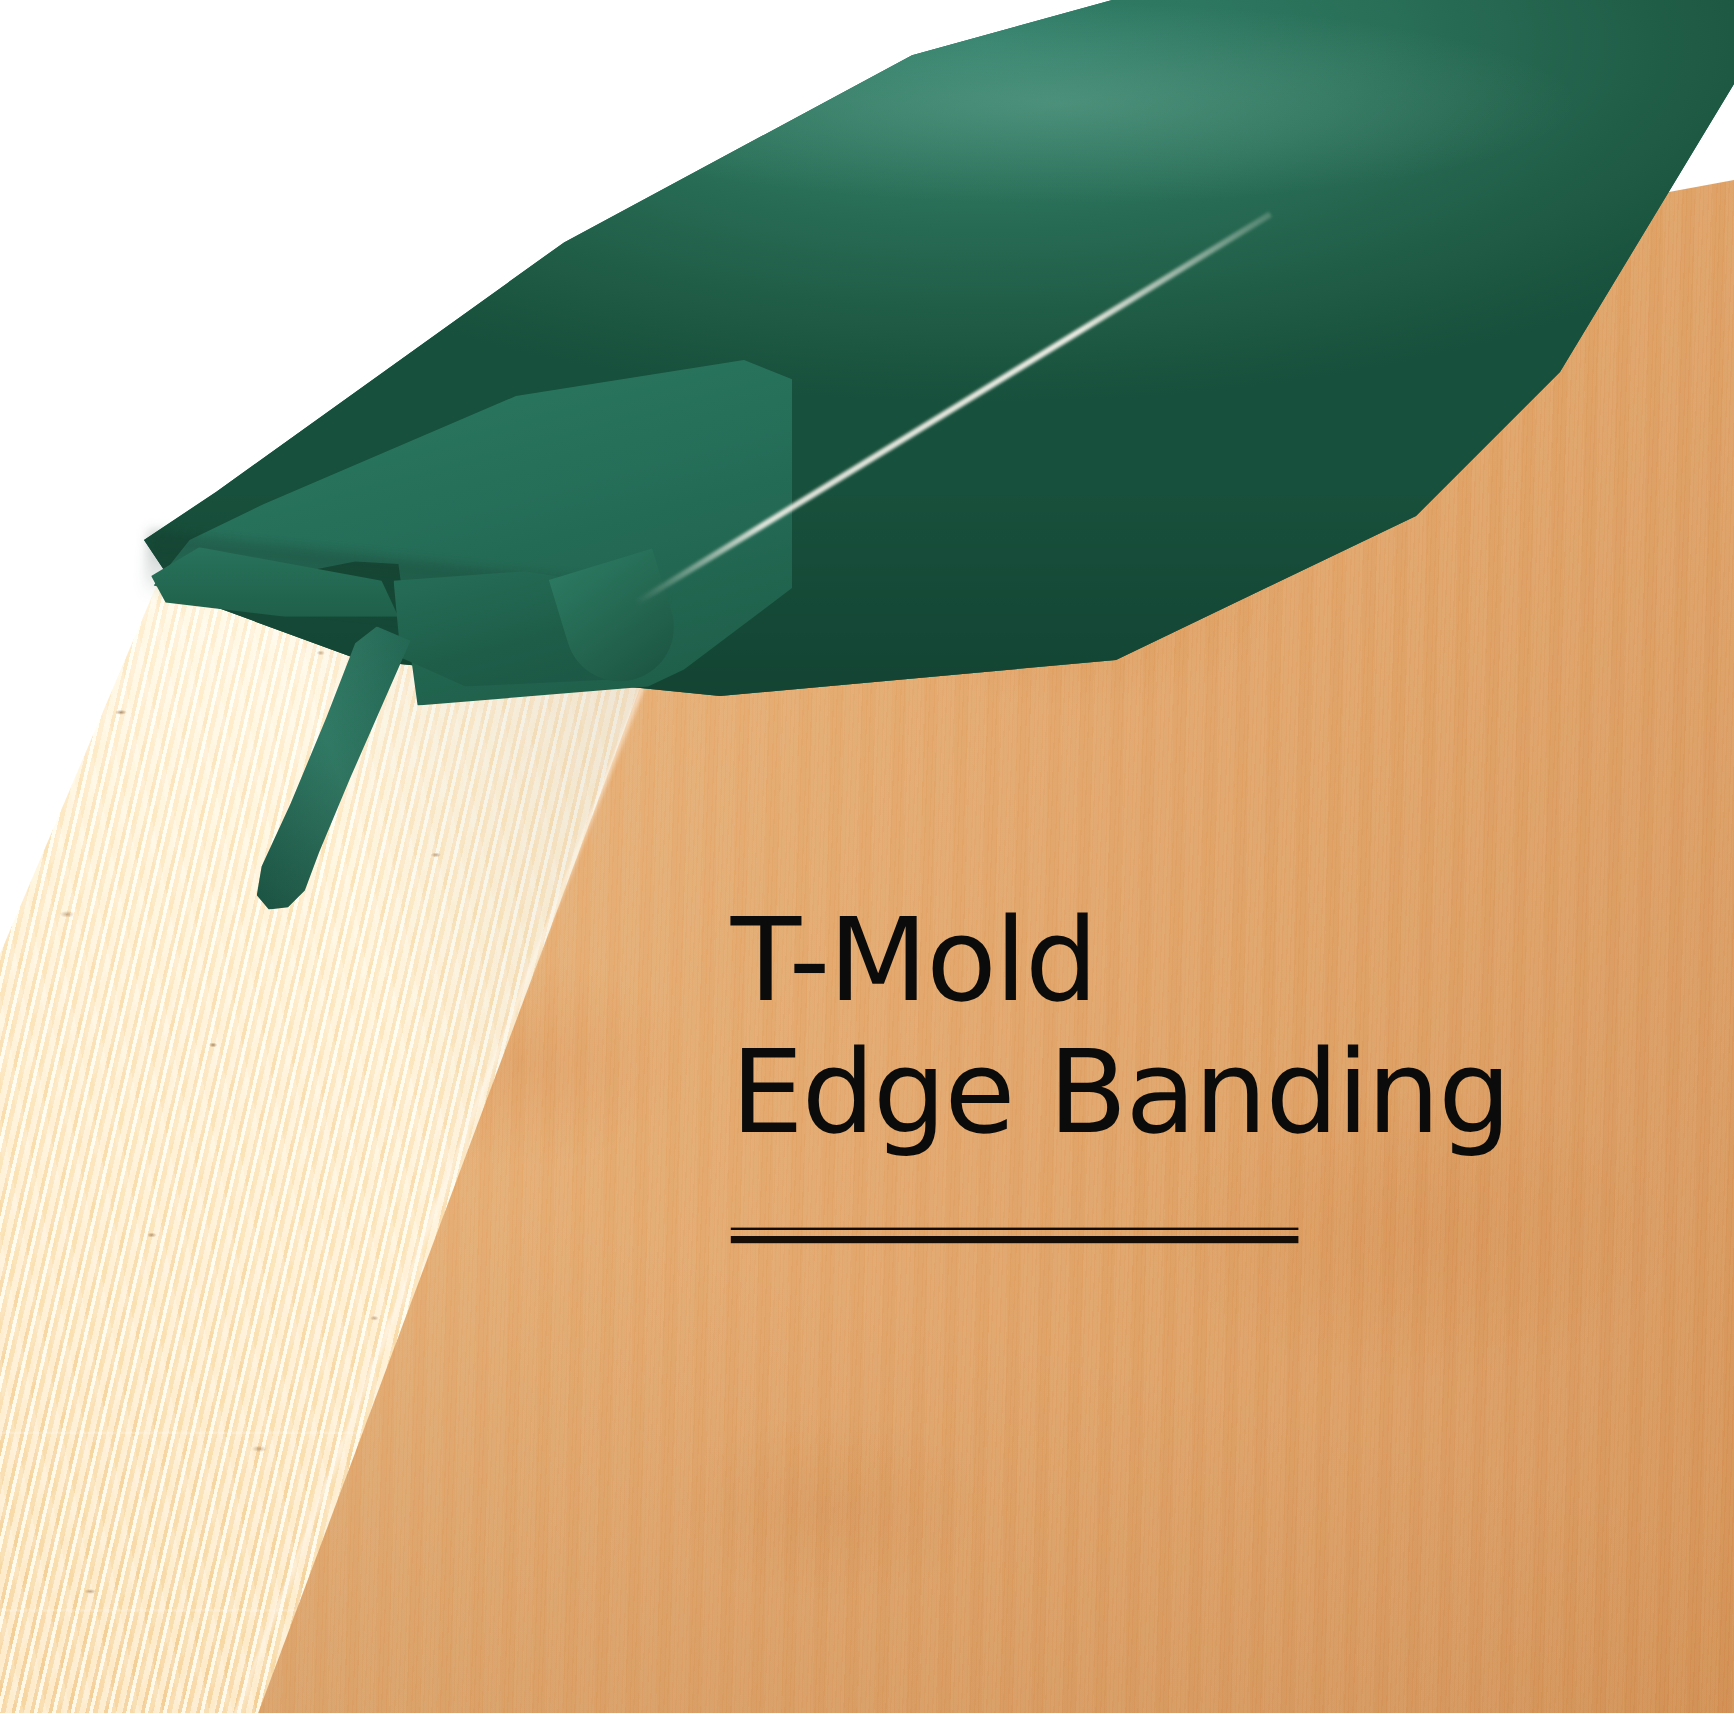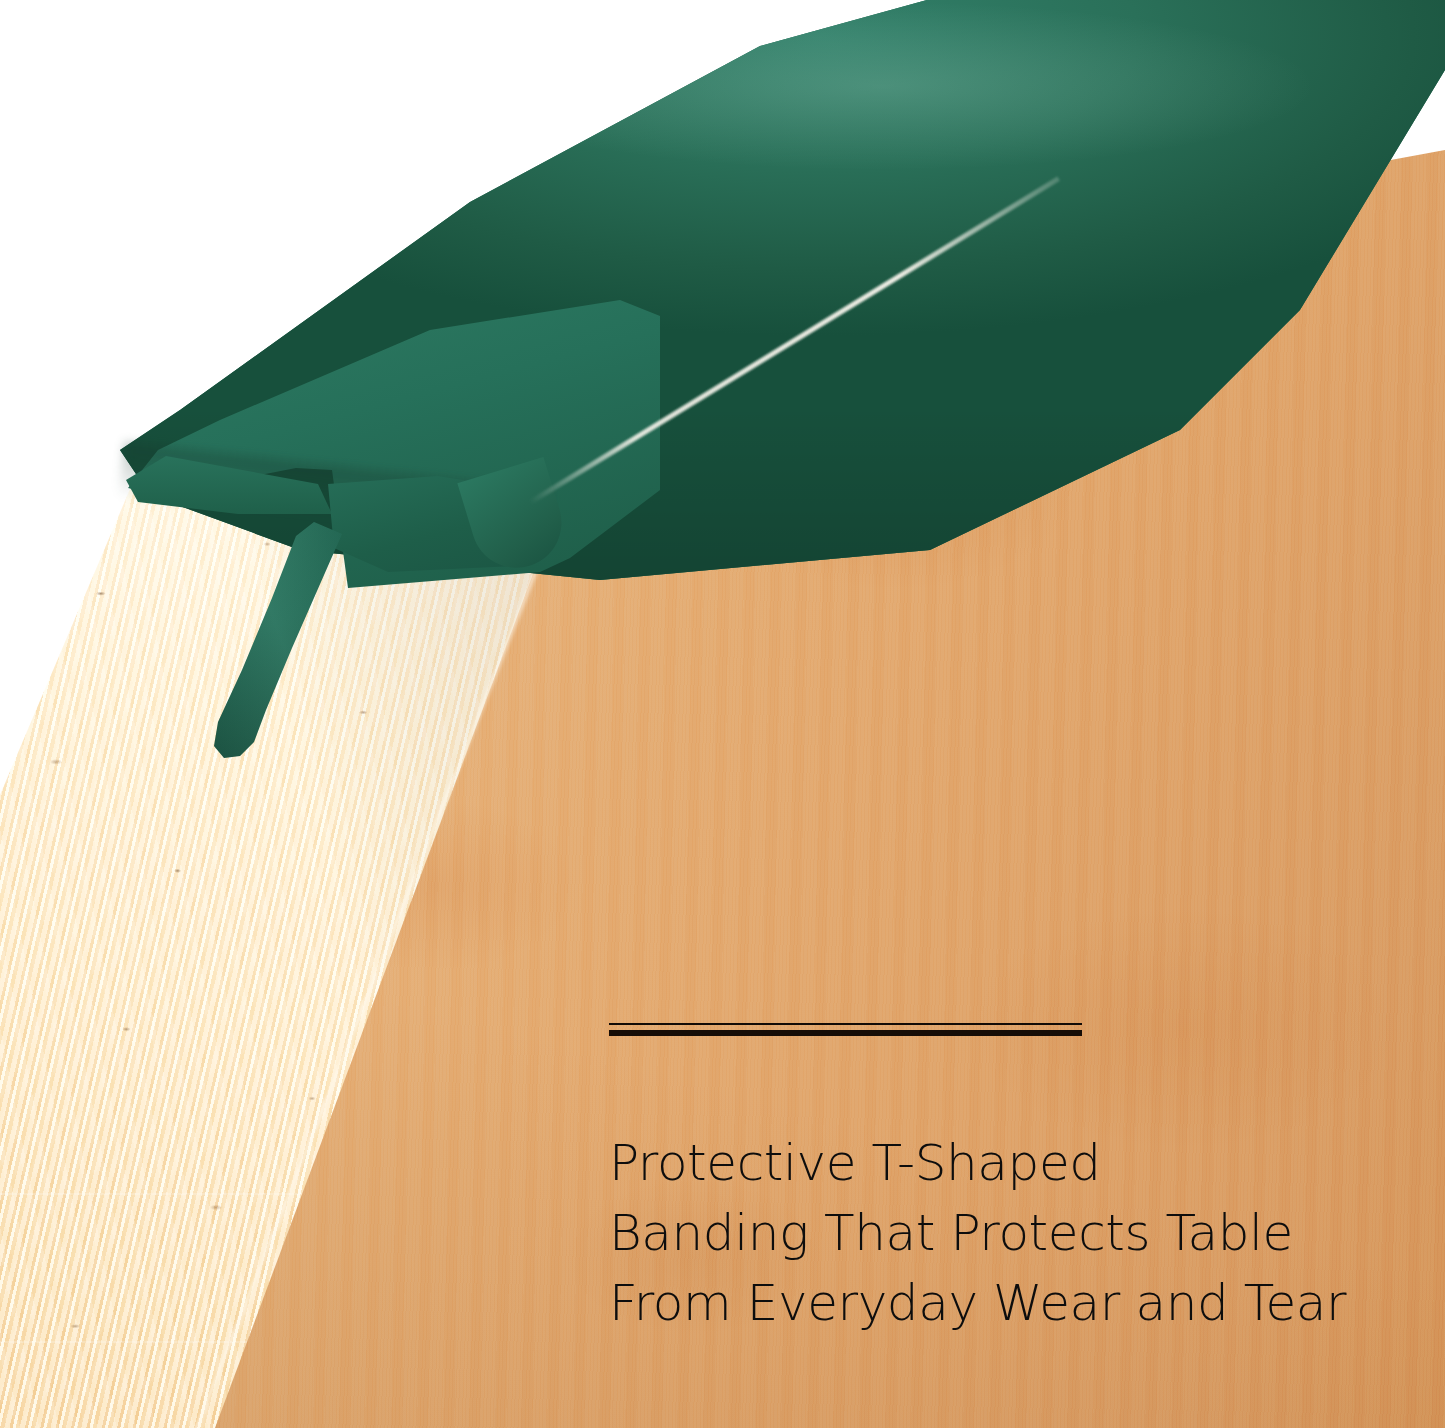--- a/index.html
+++ b/index.html
@@ -403,23 +403,24 @@
   <div class="tm-sheen"></div>
   <div class="tm-body"></div>
   <div class="tm-cap-shadow"></div>
   <div class="tm-underside-left"></div>
   <div class="tm-underside-right"></div>
   <div class="tm-tip"></div>
   <div class="tm-stem"></div>
   <div class="tm-stem-shade"></div>
   <div class="tm-gap-line"></div>
 
+  <div class="text-block">
+    <h1 class="title">T-Mold
+Edge Banding</h1>
+  </div>
 
   <div class="divider">
     <div class="rule-thin"></div>
     <div class="rule-thick"></div>
   </div>
 
-  <p class="subtitle">Protective T-Shaped
-Banding That Protects Table
-From Everyday Wear and Tear</p>
 
 </div>
 
 </body></html>

